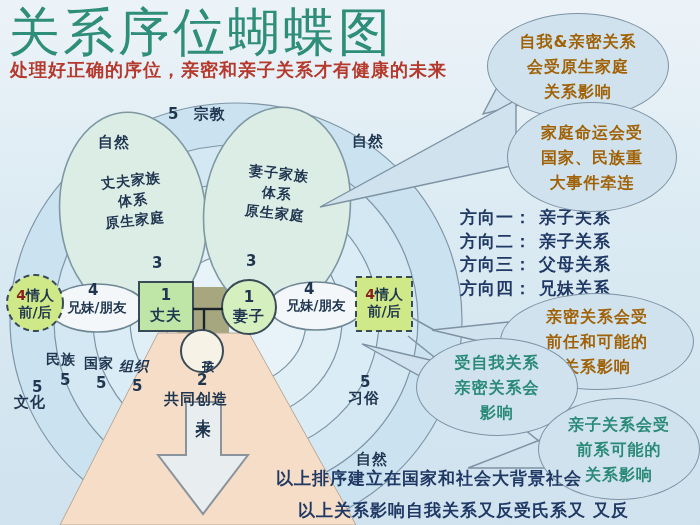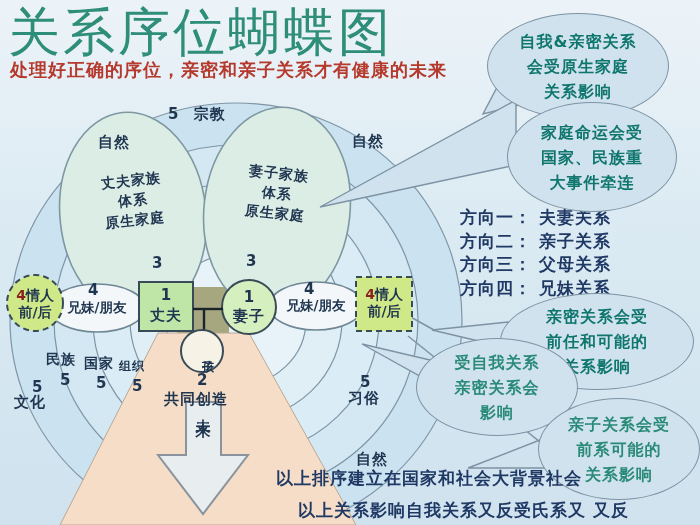--- a/index.html
+++ b/index.html
@@ -3,21 +3,21 @@
 <meta charset="utf-8">
 <style>
   html,body{margin:0;padding:0;}
   .stage{
     position:relative;width:700px;height:525px;overflow:hidden;
     background:linear-gradient(180deg,#ecf3f8 0%,#dcebf3 40%,#cfe2ee 100%);
     font-family:"DejaVu Sans","Liberation Sans",sans-serif;
   }
   .stage svg{position:absolute;left:0;top:0;}
   .abs{position:absolute;}
-  .navy{color:#0f766e;}
+  .navy{color:#a16207;}
   .teal{color:#2a8a78;}
   .red{color:#8b2020;}
   .ctr{text-align:center;}
   .title{font-size:52px;font-weight:400;color:#2e8e79;letter-spacing:3px;line-height:1.1;}
   .subtitle{font-size:18px;font-weight:700;color:#b5392c;letter-spacing:1px;}
   .lbl{font-size:15px;font-weight:700;color:#1f3550;letter-spacing:1px;}
   .num{font-size:15px;font-weight:700;color:#1f3550;}
   .wing-text{font-size:14px;font-weight:700;color:#1f3550;line-height:20px;text-align:center;letter-spacing:1px;}
   .small-lbl{font-size:13.5px;font-weight:700;color:#1f3550;text-align:center;}
   .bubble{
@@ -85,21 +85,21 @@
   <div class="abs lbl" style="left:356px;top:450px;">自然</div>
   <div class="abs lbl" style="left:168px;top:105px;">
     <span class="num">5</span>
     <span style="margin-left:8px;">宗教</span>
   </div>
 
   <div class="abs lbl" style="left:46px;top:351px;font-size:14px;">民族</div>
   <div class="abs num" style="left:60px;top:371px;">5</div>
   <div class="abs lbl" style="left:84px;top:355px;font-size:14px;">国家</div>
   <div class="abs num" style="left:96px;top:374px;">5</div>
-  <div class="abs lbl" style="left:119px;top:358px;font-size:12px;">组织</div>
+  <div class="abs lbl" style="left:119px;top:358px;font-size:14px;font-style:italic;">组织</div>
   <div class="abs num" style="left:132px;top:377px;">5</div>
 
   <div class="abs num" style="left:32px;top:378px;">5</div>
   <div class="abs lbl" style="left:14px;top:393px;">文化</div>
   <div class="abs num" style="left:360px;top:373px;">5</div>
   <div class="abs lbl" style="left:348px;top:389px;">习俗</div>
 
   <div class="abs wing-text" style="left:83px;top:170px;width:100px;transform:rotate(-6deg);">
     <div>丈夫家族</div>
     <div>体系</div>
@@ -134,21 +134,21 @@
   <div class="abs ctr" style="left:222px;top:288px;width:54px;line-height:19px;">
     <div class="num">1</div>
     <div class="lbl">妻子</div>
   </div>
   <div class="abs vert" style="left:188px;top:332px;width:28px;height:40px;font-size:12px;font-weight:700;color:#1f3550;text-align:center;letter-spacing:2px;">孩子</div>
   <div class="abs num" style="left:197px;top:371px;">2</div>
   <div class="abs lbl" style="left:164px;top:390px;text-align:center;">共同创造</div>
   <div class="abs vert" style="left:193px;top:407px;font-size:15px;font-weight:700;color:#1f3550;letter-spacing:4px;">未来</div>
 
   <div class="abs directions" style="left:460px;top:206px;">
-    <div>方向一： 夫妻关系</div>
+    <div>方向一： 亲子关系</div>
     <div>方向二： 亲子关系</div>
     <div>方向三： 父母关系</div>
     <div>方向四： 兄妹关系</div>
   </div>
 
   <div class="bubble navy" style="left:487px;top:13px;width:180px;height:104px;">
     <div>自我&amp;亲密关系</div>
     <div>会受原生家庭</div>
     <div>关系影响</div>
   </div>

